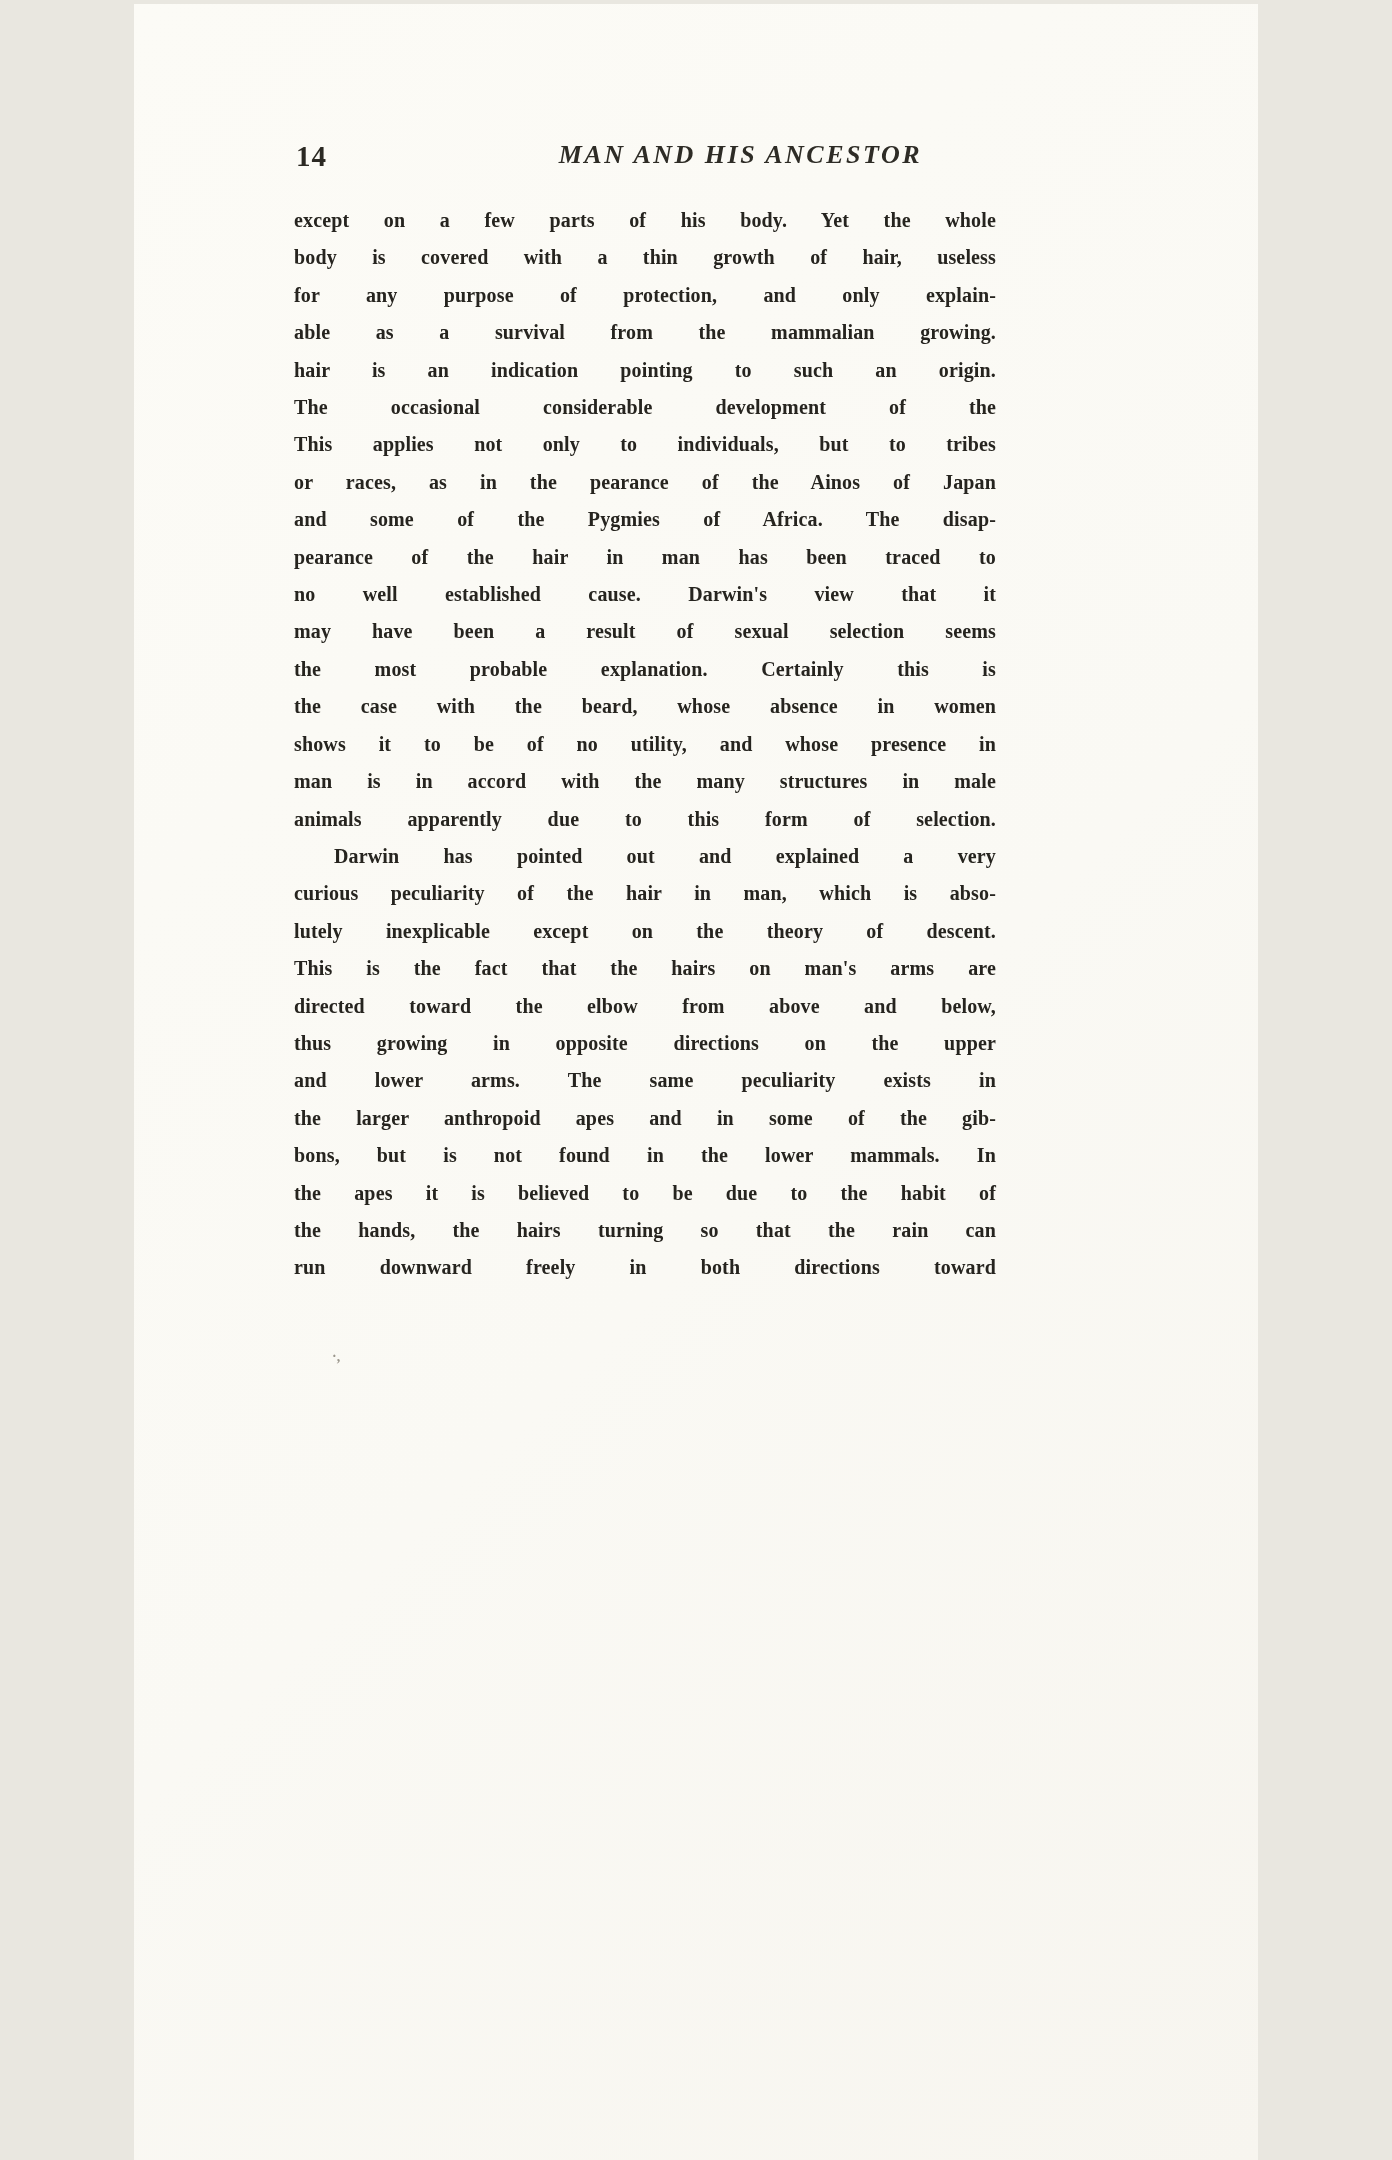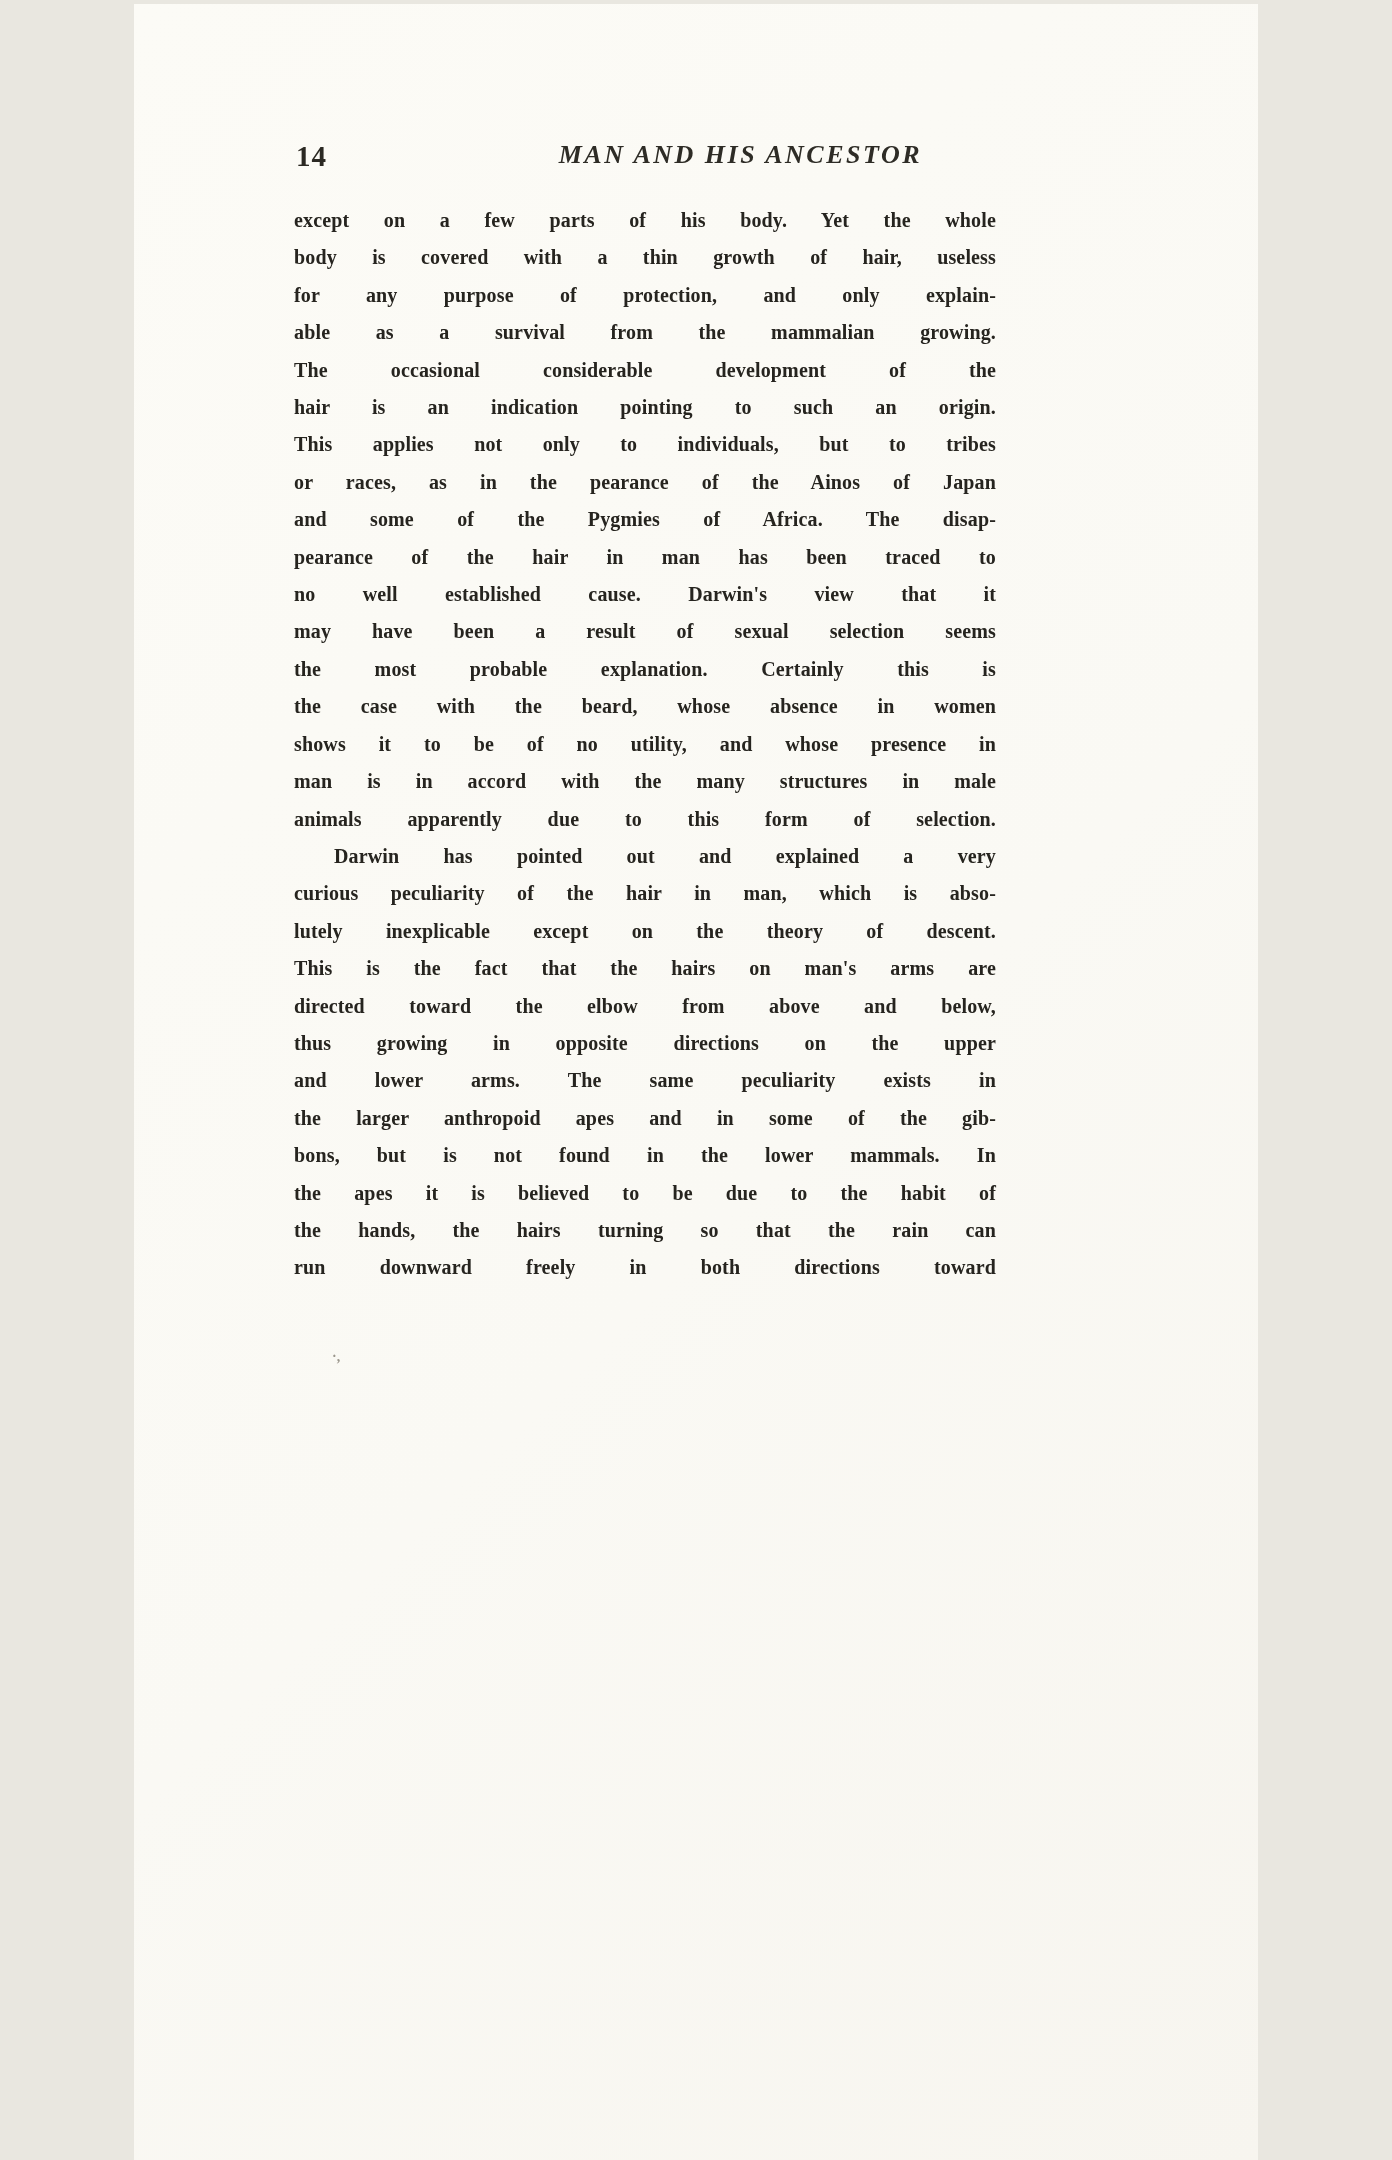--- a/index.html
+++ b/index.html
@@ -81,22 +81,22 @@
   <div class="page-header">
     <span class="page-number">14</span>
     <span class="running-title">MAN AND HIS ANCESTOR</span>
   </div>
 
   <div class="page-body">
       <div class="line">except on a few parts of his body. Yet the whole</div>
       <div class="line">body is covered with a thin growth of hair, useless</div>
       <div class="line">for any purpose of protection, and only explain-</div>
       <div class="line">able as a survival from the mammalian growing.</div>
+      <div class="line">hair is an indication pointing to such an origin.</div>
       <div class="line">The occasional considerable development of the</div>
-      <div class="line">hair is an indication pointing to such an origin.</div>
       <div class="line">This applies not only to individuals, but to tribes</div>
       <div class="line">or races, as in the pearance of the Ainos of Japan</div>
       <div class="line">and some of the Pygmies of Africa. The disap-</div>
       <div class="line">pearance of the hair in man has been traced to</div>
       <div class="line">no well established cause. Darwin's view that it</div>
       <div class="line">may have been a result of sexual selection seems</div>
       <div class="line">the most probable explanation. Certainly this is</div>
       <div class="line">the case with the beard, whose absence in women</div>
       <div class="line">shows it to be of no utility, and whose presence in</div>
       <div class="line">man is in accord with the many structures in male</div>

